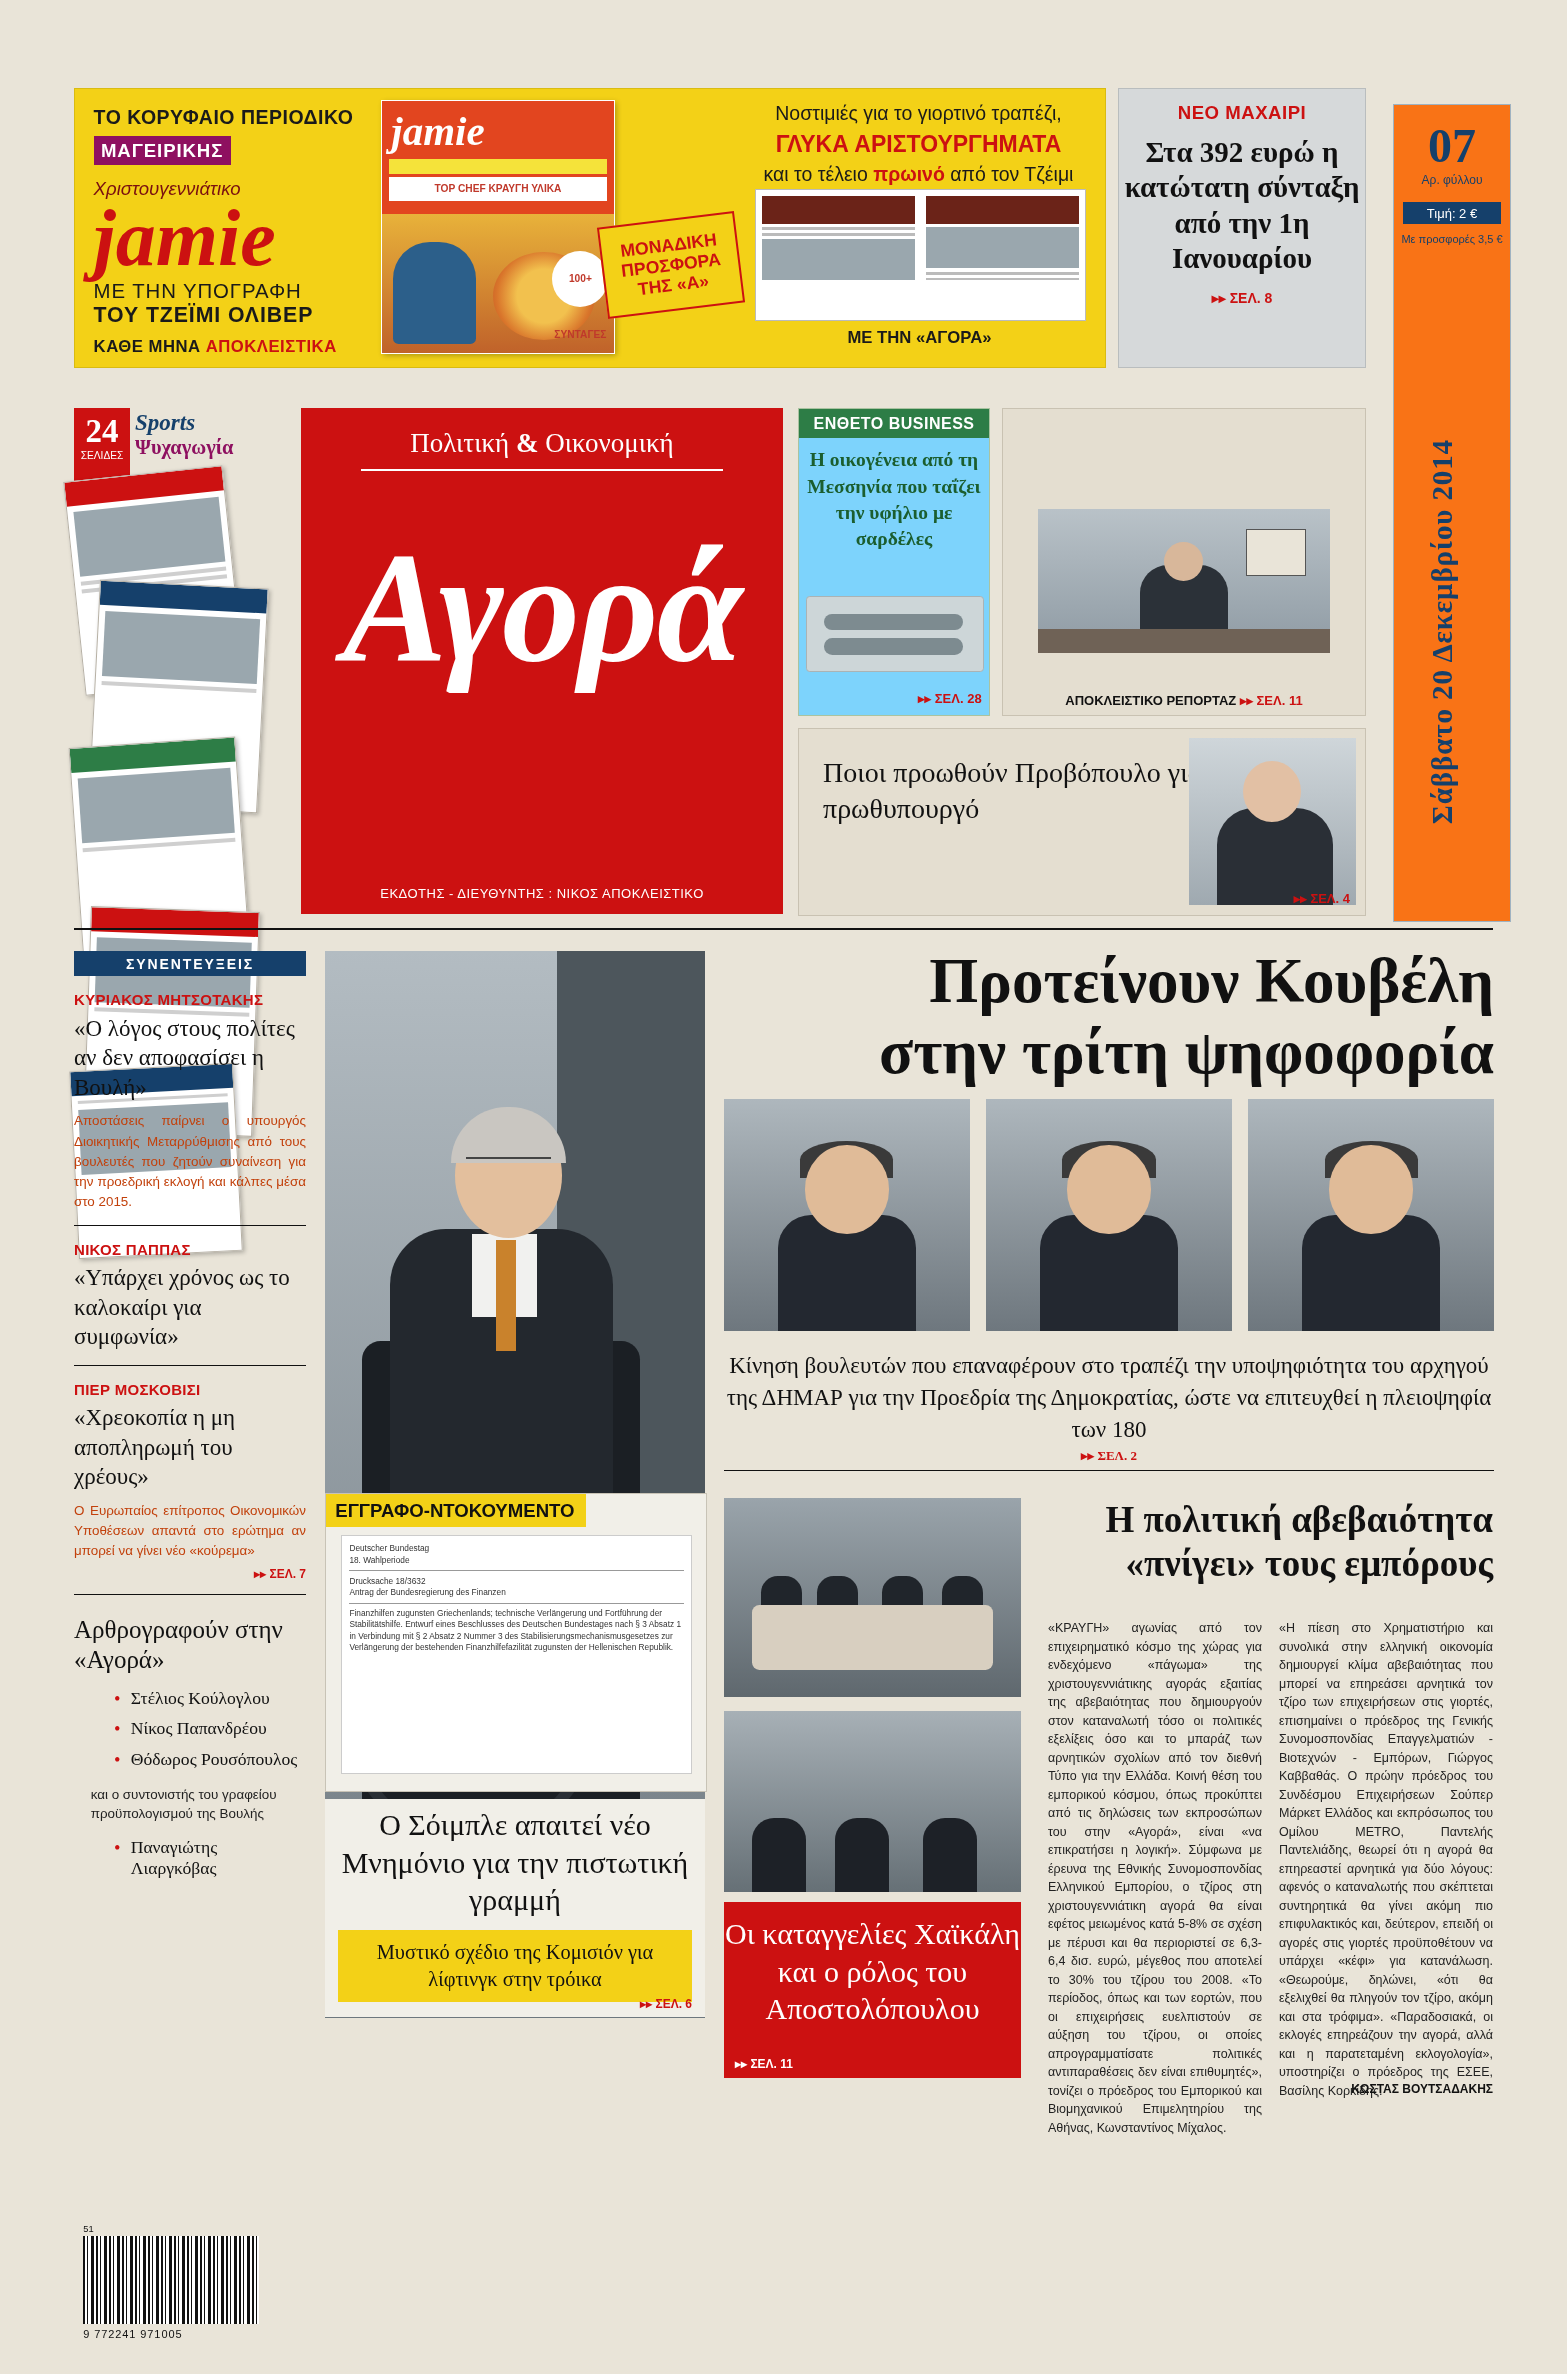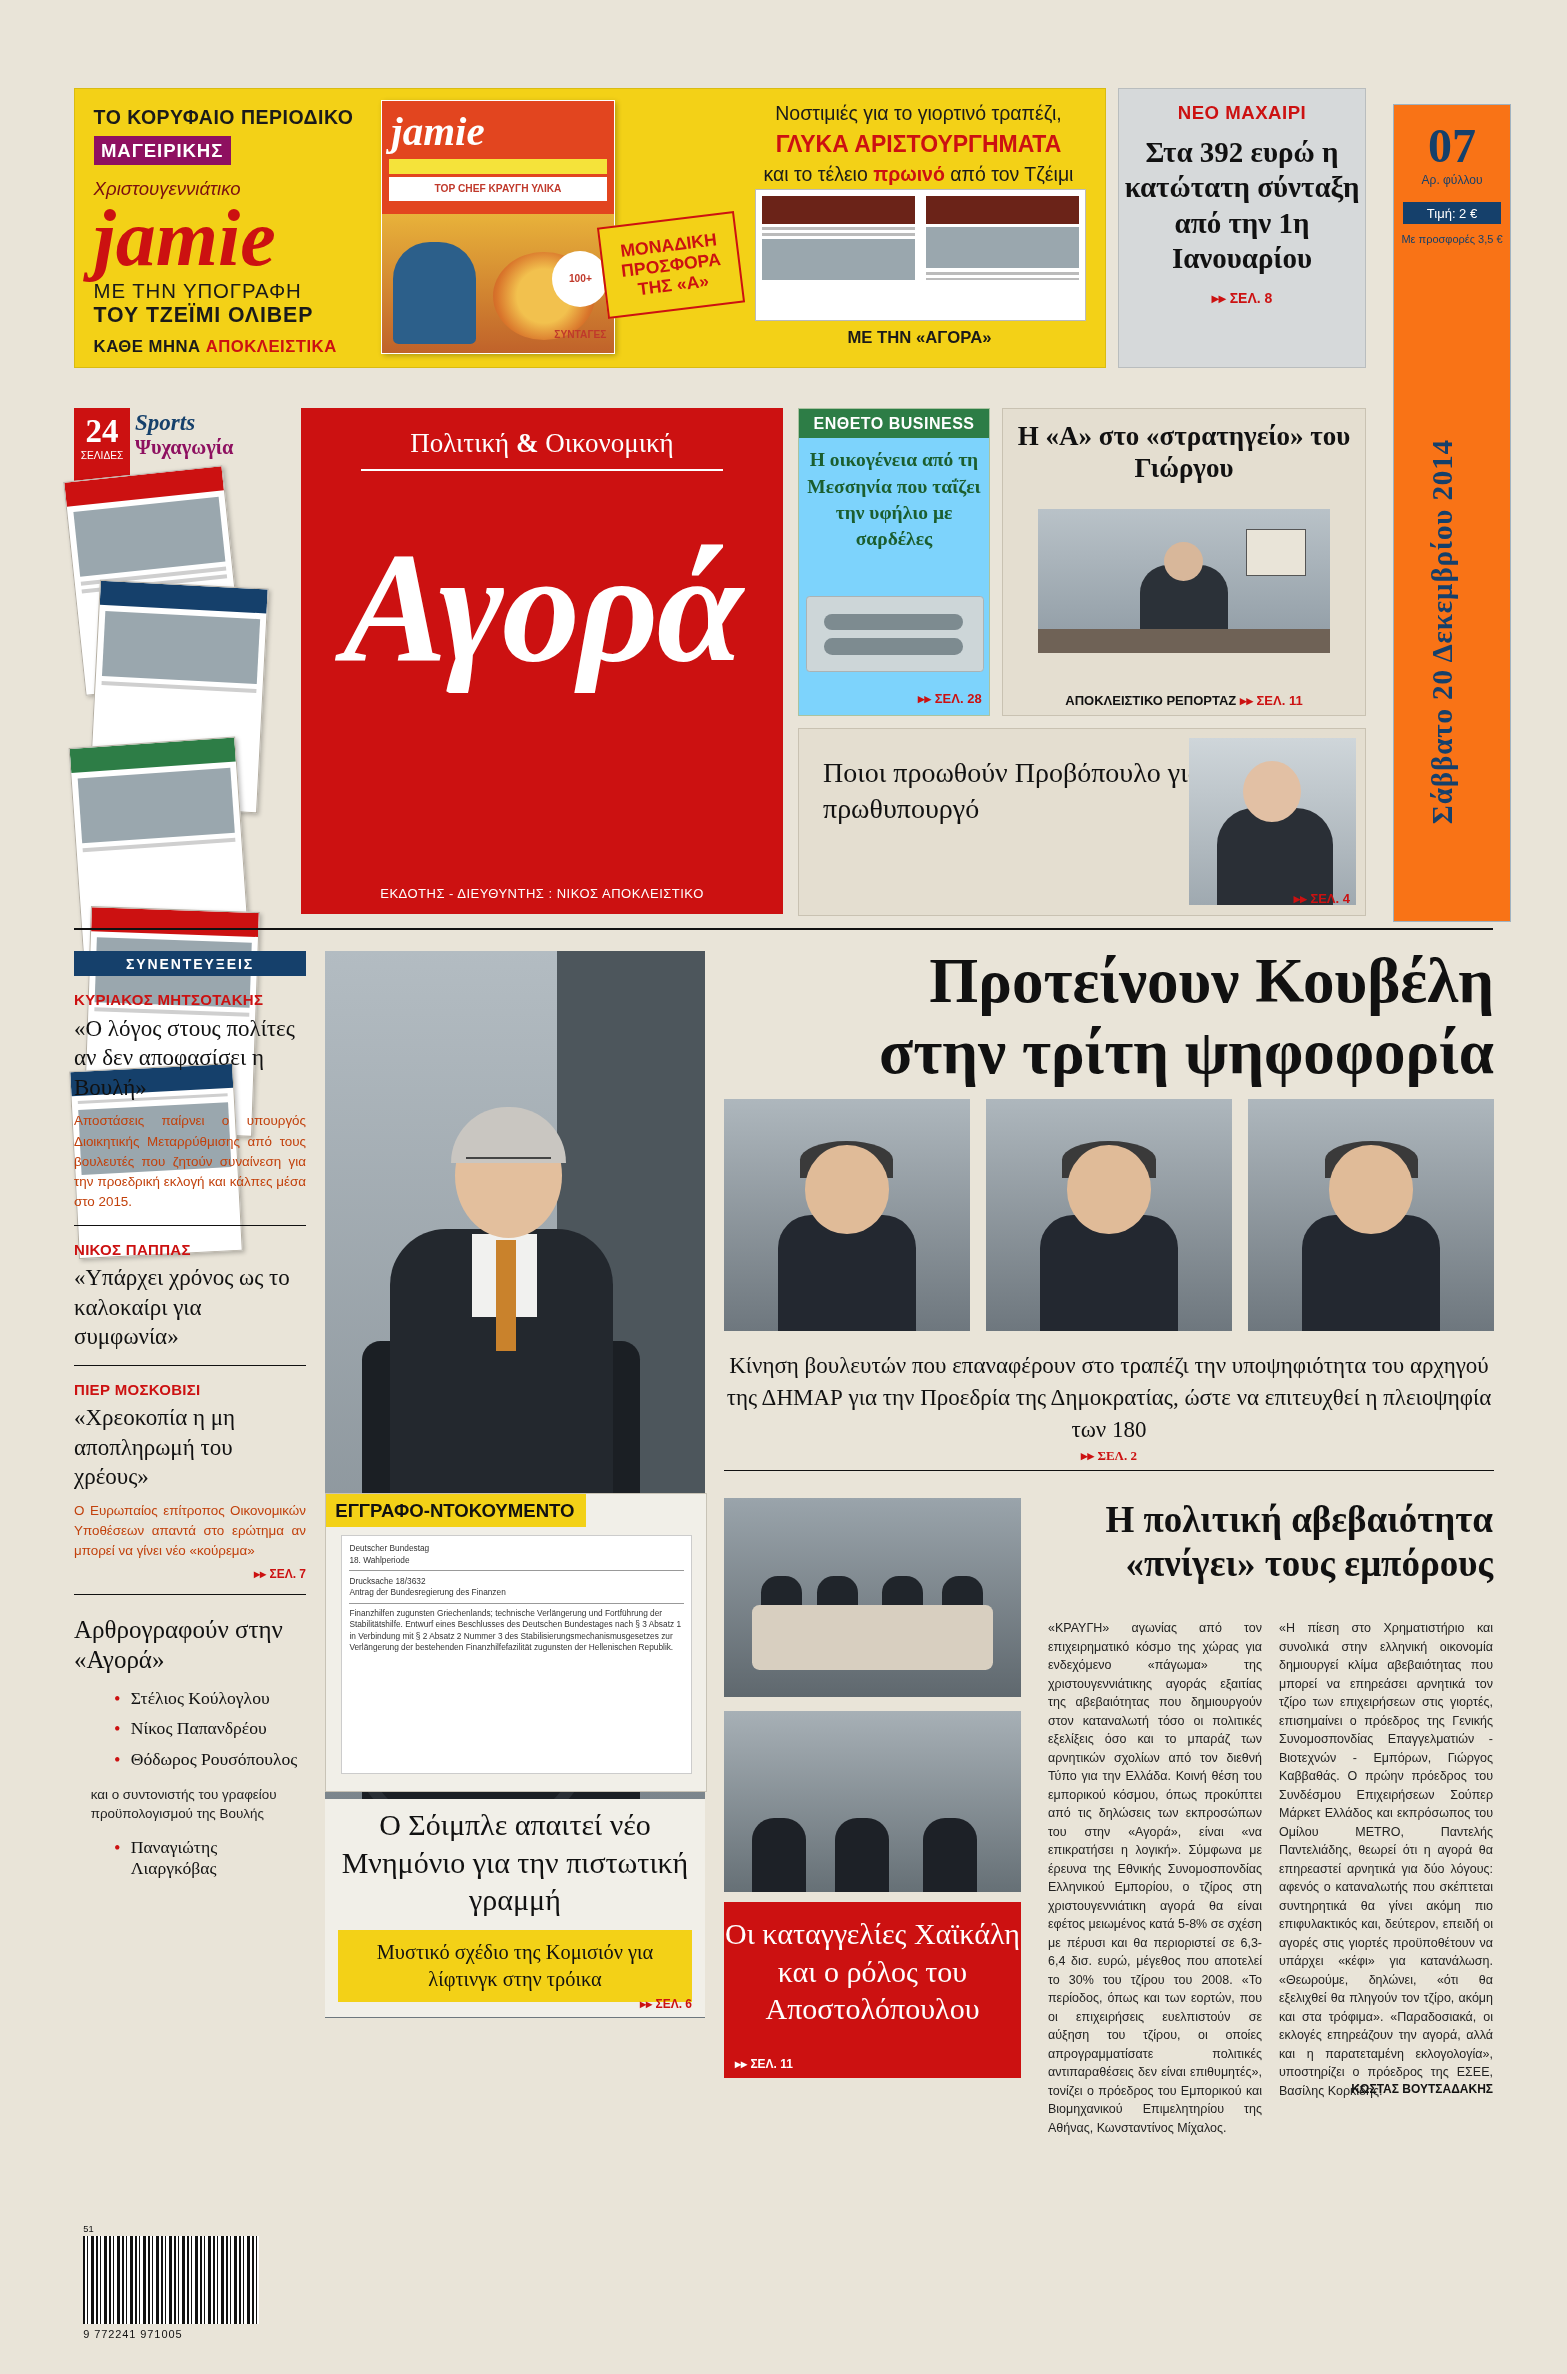--- a/index.html
+++ b/index.html
@@ -322,21 +322,20 @@
       <div class="fish"></div>
       <div class="fish fish2"></div>
     </div>
     <div class="bizsel">
       <span>▸▸</span>
       <span>ΣΕΛ. 28</span>
     </div>
   </div>
 
   <div class="geobox">
-    <div class="geohl">Η «Α» στο «στρατηγείο» του Γιώργου</div>
     <div class="geophoto">
       <div class="wall"></div>
       <div class="frame"></div>
       <div class="man"></div>
       <div class="head"></div>
       <div class="desk"></div>
     </div>
     <div class="geofoot">
       <span>ΑΠΟΚΛΕΙΣΤΙΚΟ ΡΕΠΟΡΤΑΖ</span>
       <span class="red">▸▸</span>

